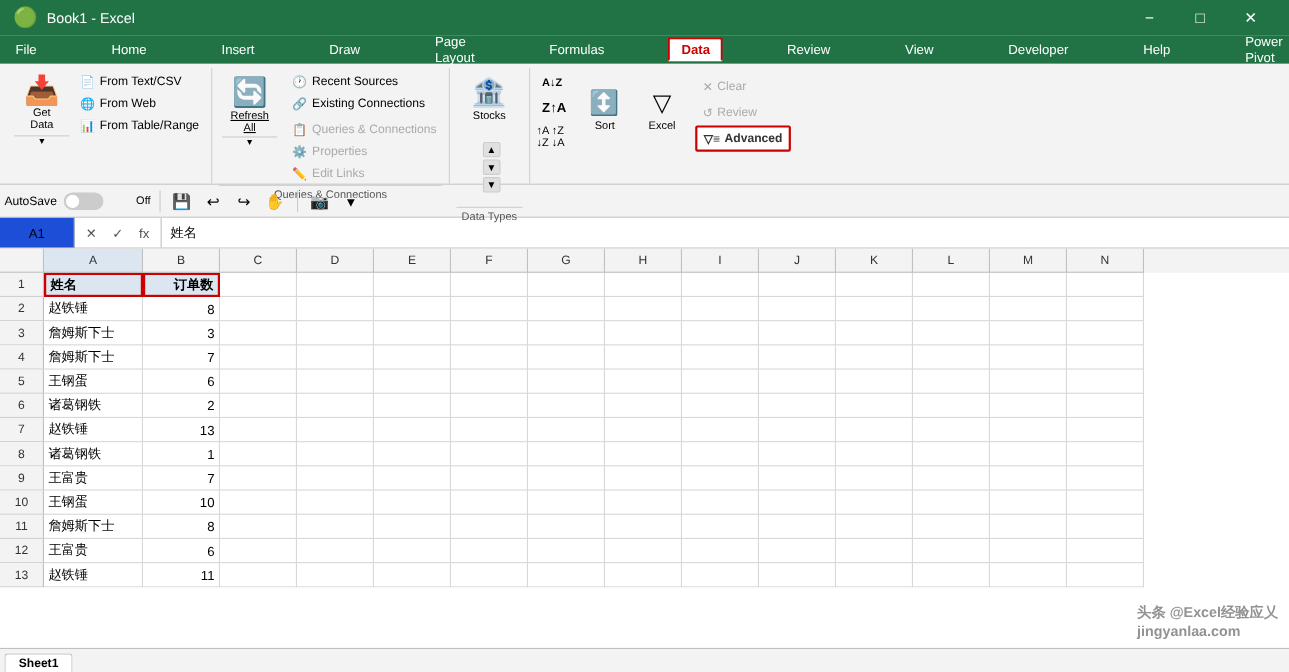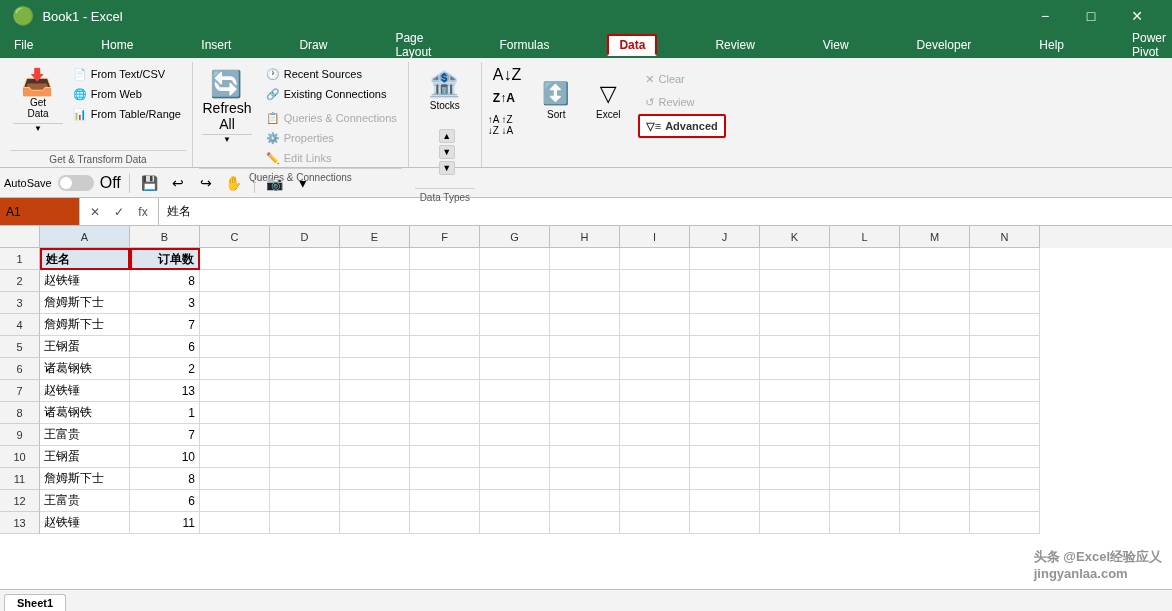--- a/index.html
+++ b/index.html
@@ -223,28 +223,29 @@
 
     
     .name-box-row {
       height: 28px;
       background: white;
       border-bottom: 1px solid #c0c0c0;
       display: flex;
       align-items: center;
     }
     .name-box {
-      width: 80px;
+      width: 68px;
       height: 100%;
       border-right: 1px solid #c0c0c0;
       display: flex;
       align-items: center;
       padding: 0 6px;
       font-size: 12px;
-      background: #c2410c;
+      background: #1d4ed8;
+      justify-content: center;
     }
     .formula-btns {
       display: flex;
       align-items: center;
       padding: 0 4px;
       gap: 2px;
       border-right: 1px solid #c0c0c0;
       height: 100%;
     }
     .fx-btn { 
@@ -417,29 +418,28 @@
         <div class="ribbon-btn-small">
           <span>🌐</span>
           <span>From Web</span>
         </div>
         <div class="ribbon-btn-small">
           <span>📊</span>
           <span>From Table/Range</span>
         </div>
       </div>
     </div>
-    <div class="ribbon-group-label">Get &amp; Transform Data</div>
   </div>
 
   <div class="ribbon-group">
     <div class="ribbon-group-content">
 
       <div style="display:flex;flex-direction:column;align-items:center;width:56px;cursor:pointer;border:1px solid transparent;border-radius:3px;padding:4px 2px 0 2px;">
         <div style="font-size:26px;">🔄</div>
-        <div style="font-size:14px;text-align:center;">Refresh<br>All</div>
+        <div style="font-size:10px;text-align:center;text-decoration:underline;">Refresh<br>All</div>
         <div style="font-size:8px;border-top:1px solid #ccc;width:100%;text-align:center;margin-top:2px;">▼</div>
       </div>
 
       <div class="ribbon-col" style="margin-left:4px;">
         <div class="ribbon-btn-small">
           <span>🕐</span>
           <span>Recent Sources</span>
         </div>
         <div class="ribbon-btn-small">
           <span>🔗</span>
@@ -481,21 +481,21 @@
       </div>
     </div>
     <div class="ribbon-group-label">Data Types</div>
   </div>
 
   <div class="ribbon-group">
     <div class="ribbon-group-content">
 
       <div class="ribbon-col" style="gap:1px;margin-right:2px;">
         <div class="az-btn">
-          <span style="font-size:16px;font-weight:normal;">A↓Z</span>
+          <span style="font-size:10px;font-weight:bold;">A↓Z</span>
         </div>
         <div class="az-btn">
           <span style="font-size:12px;font-weight:bold;">Z↑A</span>
         </div>
 
         <div style="display:flex;gap:2px;margin-top:4px;">
           <span style="font-size:10px;">↑A<br>↓Z</span>
           <span style="font-size:10px;">↑Z<br>↓A</span>
         </div>
       </div>
@@ -528,21 +528,21 @@
   </div>
 
 </div>
 
 <div class="formula-bar-area">
   <div class="autosave-area">
     <span>AutoSave</span>
     <div class="toggle-switch">
       <div class="toggle-knob"></div>
     </div>
-    <span style="font-size:16px;">Off</span>
+    <span style="font-size:10px;margin-left:24px;">Off</span>
   </div>
   <div class="toolbar-sep"></div>
   <div class="toolbar-btn" title="Save">💾</div>
   <div class="toolbar-btn" title="Undo">↩</div>
   <div class="toolbar-btn" title="Redo">↪</div>
   <div class="toolbar-btn">✋</div>
   <div class="toolbar-sep"></div>
   <div class="toolbar-btn">📷</div>
   <div class="toolbar-btn">▾</div>
 </div>

